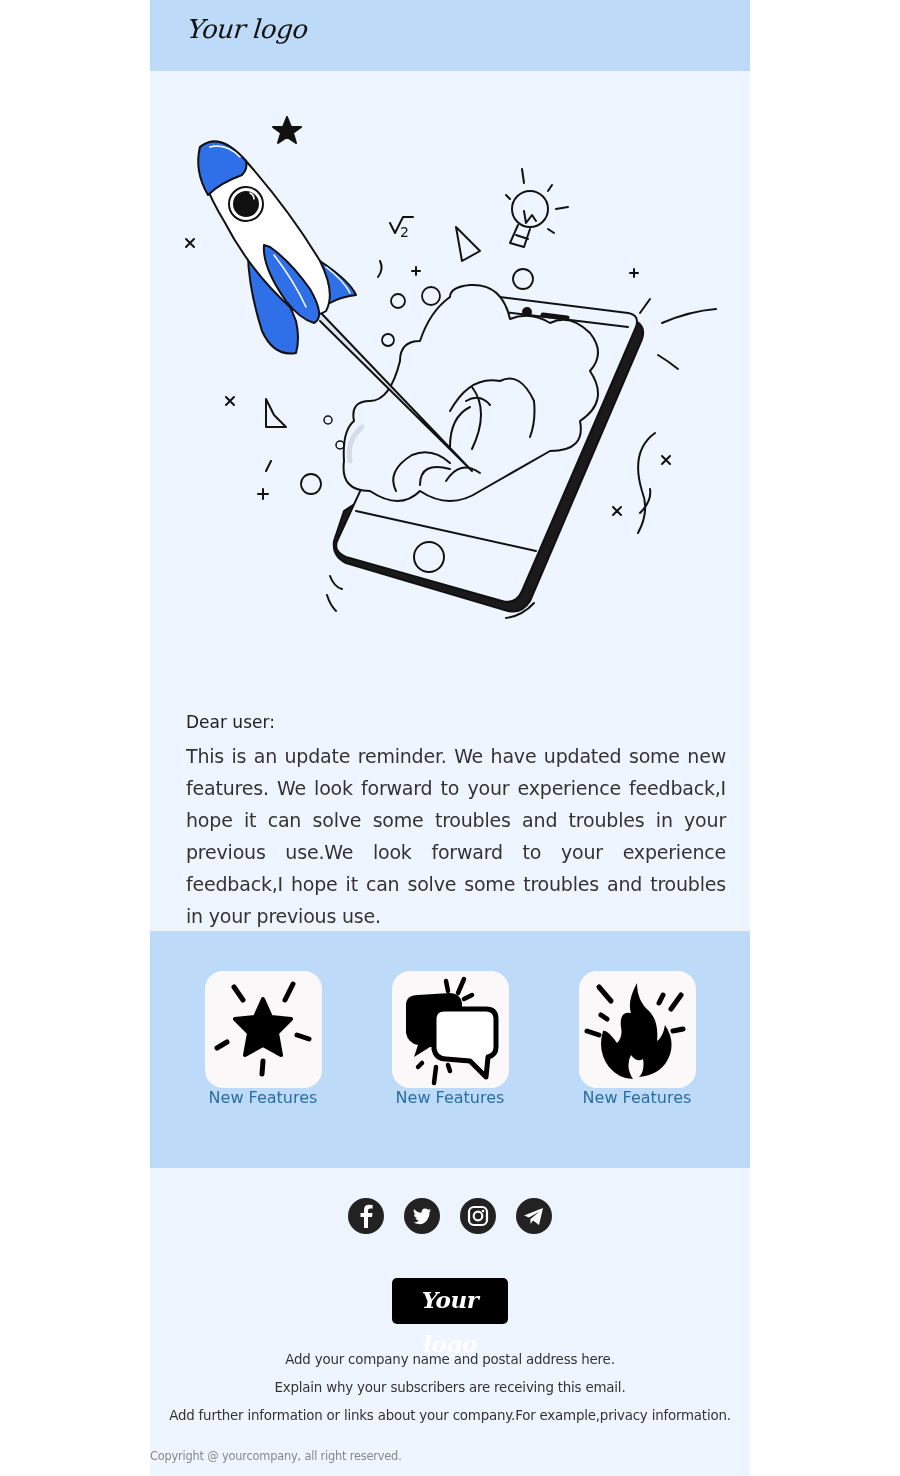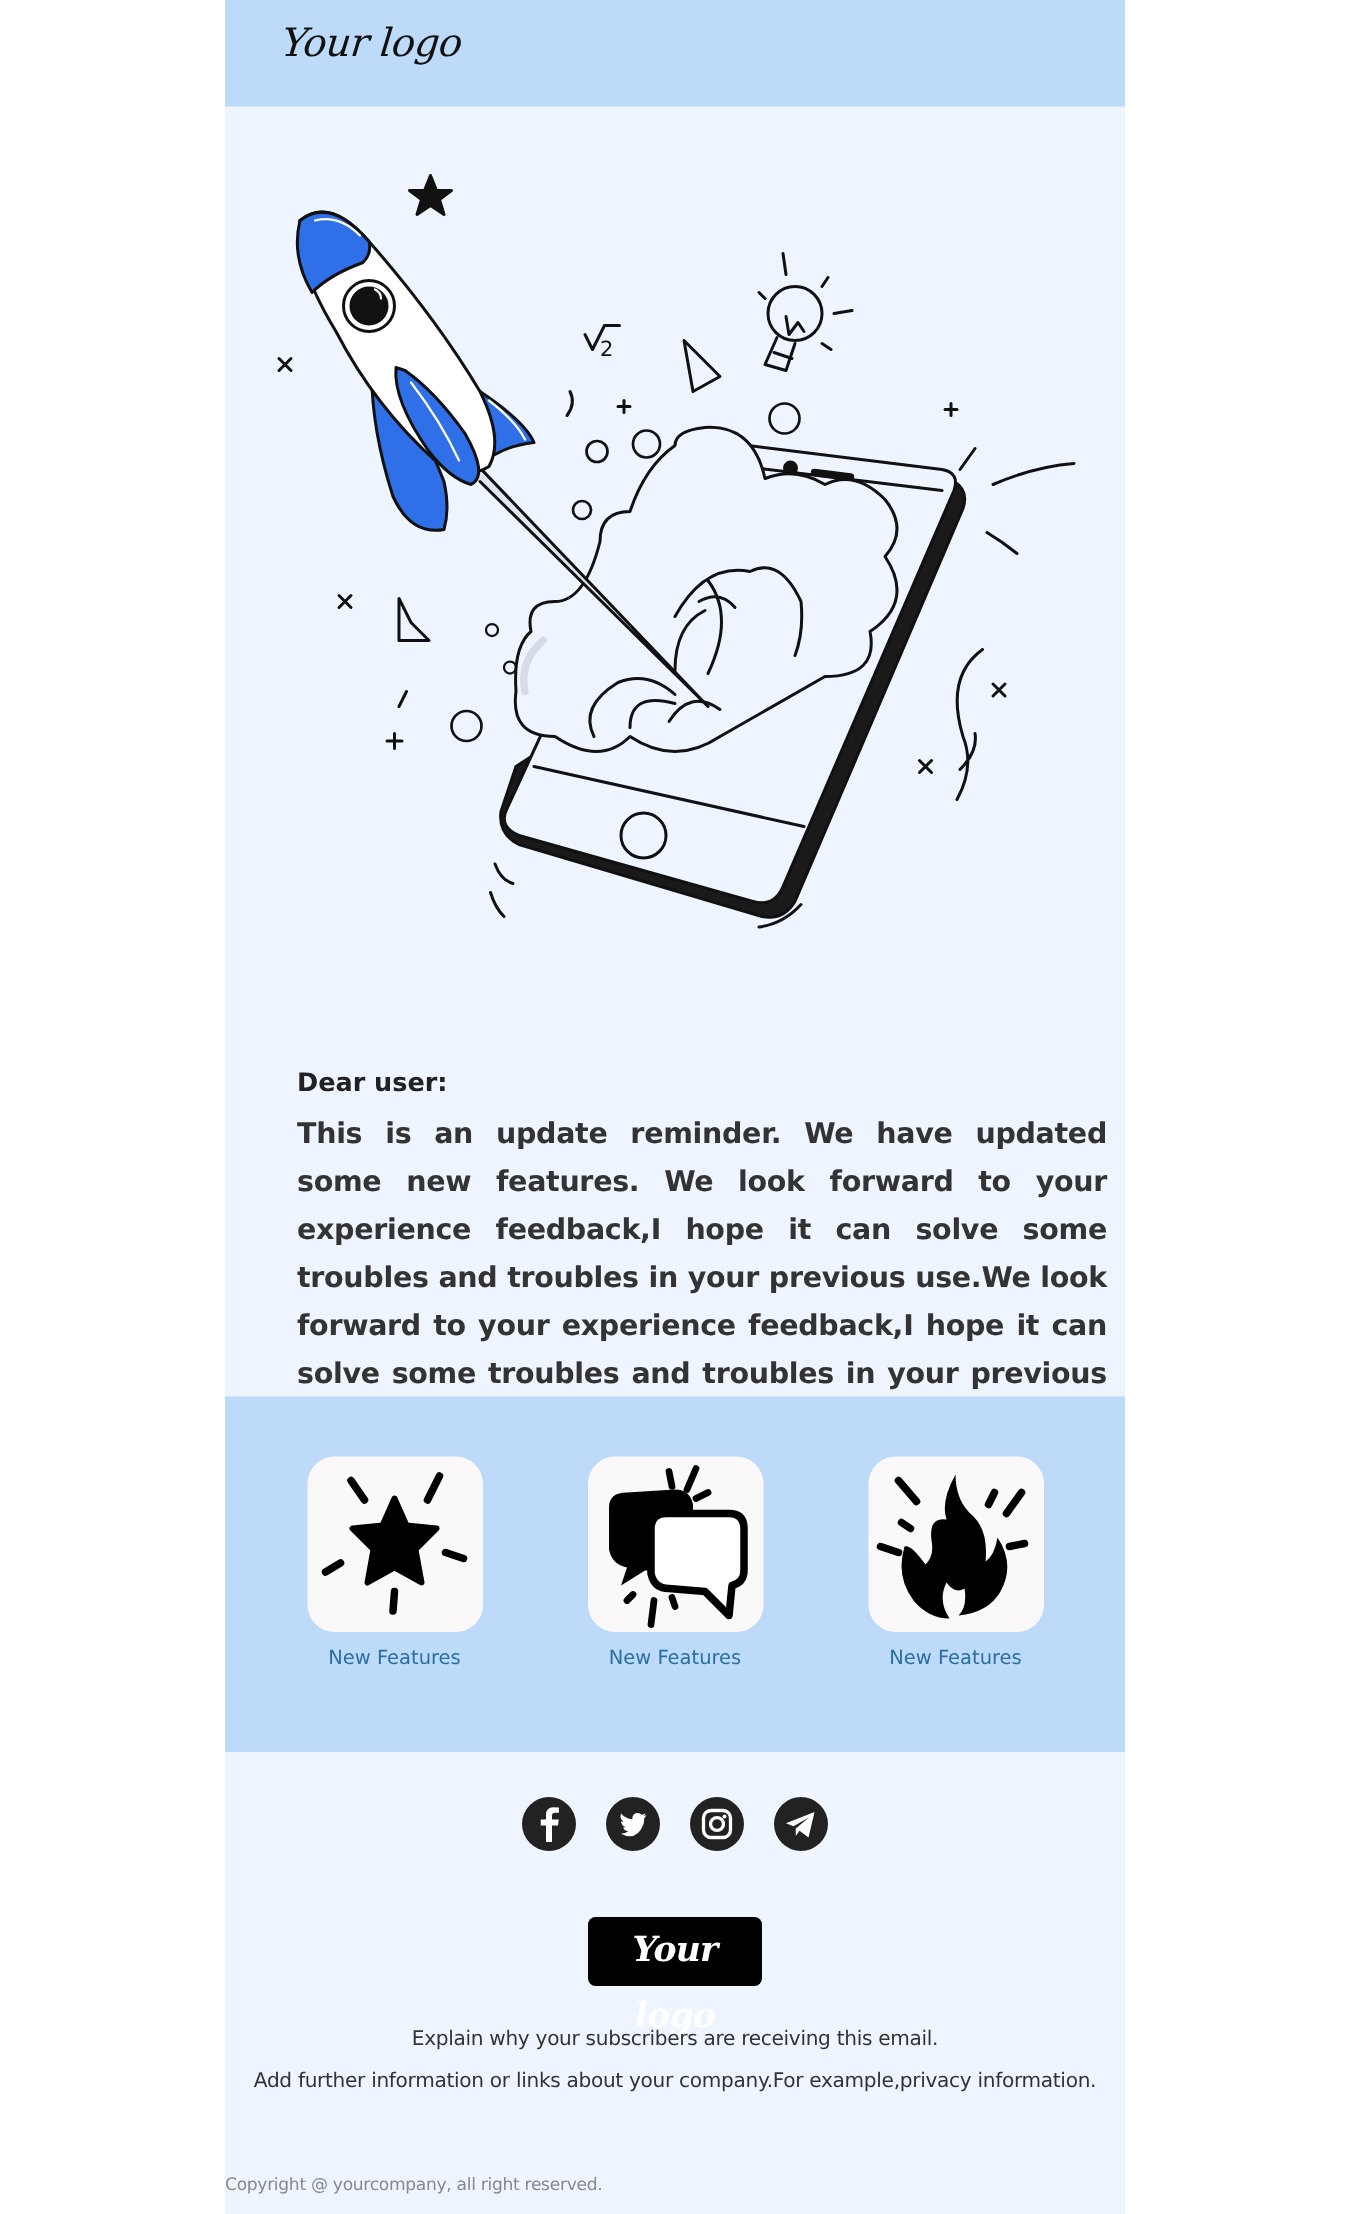--- a/index.html
+++ b/index.html
@@ -4,28 +4,28 @@
 <style>
   * { box-sizing: border-box; margin: 0; padding: 0; }
   html, body { width: 900px; height: 1476px; background: #ffffff; overflow: hidden; }
   body { font-family: "DejaVu Sans", "Liberation Sans", sans-serif; }
   .email { position: absolute; left: 150px; top: 0; width: 600px; height: 1476px; background: #eef5ff; }
   .header { position: absolute; left: 0; top: 0; width: 600px; height: 71px; background: #bddaf8; }
   .header-logo { position: absolute; left: 38px; top: 14px; font-family: "DejaVu Serif", serif; font-style: italic; font-size: 26px; color: #111; letter-spacing: -0.5px; transform: skewX(-6deg); }
   .header-title { position: absolute; right: 20px; top: 20px; font-family: "Liberation Sans", sans-serif; font-weight: bold; font-size: 25px; color: #2a6f9f; }
   .hero { position: absolute; left: 0; top: 71px; width: 600px; height: 620px; }
   .hero svg { position: absolute; left: 0; top: 0; }
-  .content { position: absolute; left: 48px; top: 708px; width: 540px; font-weight: bold; }
+  .content { position: absolute; left: 36px; top: 708px; width: 540px; }
   .greeting { font-family: "DejaVu Sans", sans-serif; font-size: 17px; color: #222; line-height: 28px; }
   .body-text { font-family: "DejaVu Sans", sans-serif; font-size: 19px; color: #333; line-height: 32px; text-align: justify; margin-top: 4px; letter-spacing: -0.2px; }
   .features { position: absolute; left: 0; top: 931px; width: 600px; height: 237px; background: #bddaf8; }
   .feature { position: absolute; top: 40px; width: 160px; text-align: center; }
   .feature-box { width: 117px; height: 117px; margin: 0 auto; background: #faf8f9; border-radius: 18px; position: relative; }
   .feature-box svg { position: absolute; left: 0; top: 0; }
-  .feature-label { margin-top: 10px; font-family: "DejaVu Sans", sans-serif; font-size: 13px; color: #2a6f9f; }
+  .feature-label { margin-top: 0; font-family: "DejaVu Sans", sans-serif; font-size: 16px; color: #2a6f9f; }
   .social { position: absolute; top: 1198px; left: 0; width: 600px; height: 38px; }
   .social-icon { position: absolute; width: 36px; height: 36px; border-radius: 50%; background: #222; }
   .social-icon svg { position: absolute; left: 0; top: 0; }
   .footer-logo { position: absolute; left: 242px; top: 1278px; width: 116px; height: 46px; background: #000; border-radius: 5px; color: #fff; font-family: "DejaVu Serif", serif; font-style: italic; font-weight: bold; font-size: 23px; text-align: center; line-height: 44px; letter-spacing: -0.5px; }
   .footer-lines { position: absolute; left: 0; top: 1346px; width: 600px; text-align: center; font-family: "DejaVu Sans", sans-serif; font-size: 13.4px; color: #333; line-height: 28px; letter-spacing: -0.2px; }
   .copyright { position: absolute; left: 0; top: 1449px; width: 600px; text-align: left; font-family: "DejaVu Sans", sans-serif; font-size: 11.4px; color: #888; letter-spacing: -0.2px; }
 </style>
 </head>
 <body>
 
@@ -182,18 +182,19 @@
     <div class="social-icon" style="left:366px;">
       <svg width="36" height="36" viewBox="0 0 36 36">
           <path d="M8 17.5 L27 10 L23 27 L17 22.5 L14.5 26 L14.5 21 L23.5 13.5 L13 19.5 Z" fill="#fff"></path>
         </svg>
     </div>
   </div>
 
   <div class="footer-logo">Your logo</div>
 
   <div class="footer-lines">
+    <div>Add your company name and postal address here.</div>
     <div>Explain why your subscribers are receiving this email.</div>
     <div>Add further information or links about your company.For example,privacy information.</div>
   </div>
 
   <div class="copyright">Copyright @ yourcompany, all right reserved.</div>
 </div>
 
 </body></html>

